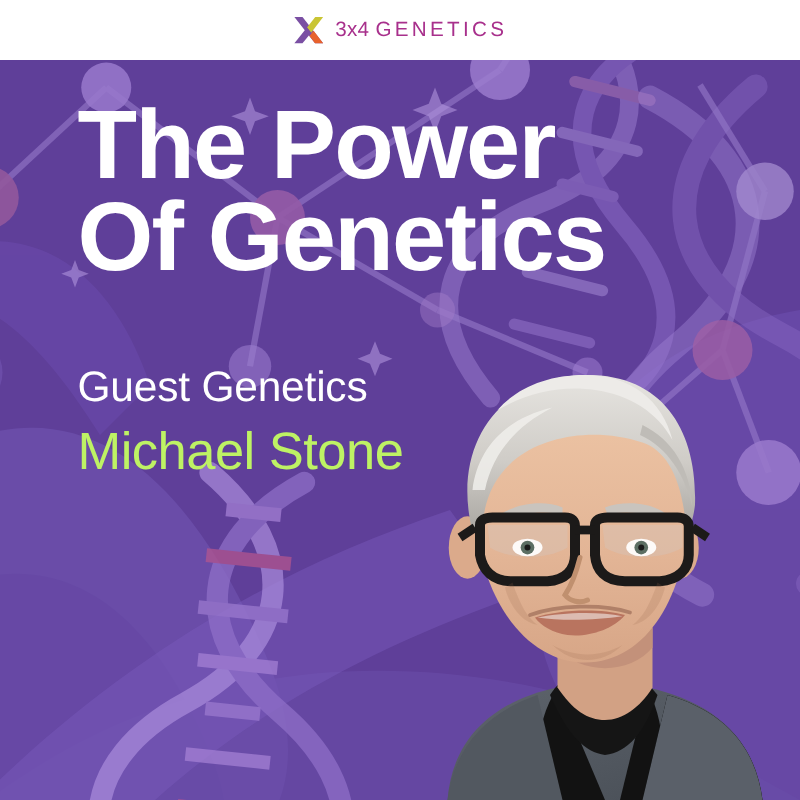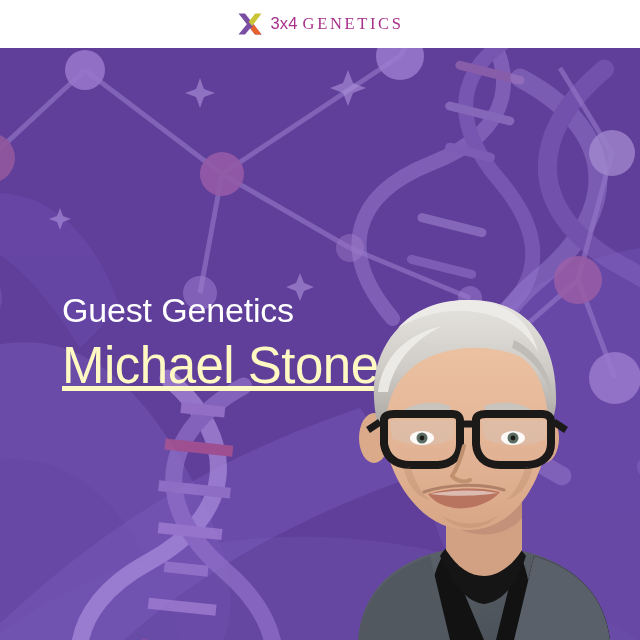--- a/index.html
+++ b/index.html
@@ -15,41 +15,41 @@
     position:absolute;left:0;top:0;width:640px;height:48px;
     background:#ffffff;display:flex;align-items:center;justify-content:center;z-index:40;
   }
   .logo{display:flex;align-items:center;gap:8px;}
   .logo-mark{width:26px;height:26px;display:block;}
   .logo-text{
     font-size:16.5px;letter-spacing:0.055em;color:#A8308C;
     font-weight:500;white-space:nowrap;line-height:1;
   }
   .logo-text .num{letter-spacing:0.01em;margin-top:38px;}
-  .logo-text .word{letter-spacing:0.16em;margin-left:5px;font-family:Liberation Serif, serif;}
+  .logo-text .word{letter-spacing:0.16em;margin-left:5px;}
 
   
   .art{position:absolute;left:0;top:48px;width:640px;height:592px;overflow:hidden;z-index:1;}
   .art svg{display:block;width:640px;height:592px;}
 
   
   .copy{position:absolute;left:0;top:48px;width:640px;height:592px;z-index:20;pointer-events:none;}
   .title{
     position:absolute;left:62px;top:30px;width:560px;
     color:#ffffff;font-weight:bold;font-size:78px;line-height:0.95;
     letter-spacing:-0.018em;margin:0;
   }
   .title .l2{display:block;}
   .guest{
     position:absolute;left:62px;top:245px;
     color:#ffffff;font-size:34px;font-weight:400;letter-spacing:-0.005em;line-height:1;
   }
   .speaker{
     position:absolute;left:62px;top:292px;
-    color:#fef9c3;font-size:51px;font-weight:400;letter-spacing:-0.01em;line-height:1;text-decoration:underline;
+    color:#bef264;font-size:42px;font-weight:400;letter-spacing:-0.01em;line-height:1;
   }
 
   
   .portrait{position:absolute;left:318px;top:288px;width:322px;height:352px;z-index:30;}
   .portrait svg{display:block;width:322px;height:352px;}
 </style>
 </head>
 <body>
 
 <div class="poster">
@@ -171,20 +171,24 @@
           <path d="M200,30 l4,11 11,4 -11,4 -4,11 -4,-11 -11,-4 11,-4 z"></path>
           <path d="M348,22 l5,13 13,5 -13,5 -5,13 -5,-13 -13,-5 13,-5 z"></path>
           <path d="M300,225 l4,10 10,4 -10,4 -4,10 -4,-10 -10,-4 10,-4 z"></path>
           <path d="M60,160 l3,8 8,3 -8,3 -3,8 -3,-8 -8,-3 8,-3 z"></path>
         </g>
       </g>
     </svg>
   </div>
 
   <div class="copy">
+    <h1 class="title">
+      <span class="l1">The Power</span>
+      <span class="l2">Of Genetics</span>
+    </h1>
     <div class="guest">Guest Genetics</div>
     <div class="speaker">Michael Stone</div>
   </div>
 
   <div class="portrait">
     <svg viewBox="0 0 322 352" xmlns="http://www.w3.org/2000/svg" aria-hidden="true">
       <defs>
         <clipPath id="pclip">
             <rect x="0" y="0" width="322" height="352"></rect>
           </clipPath>

